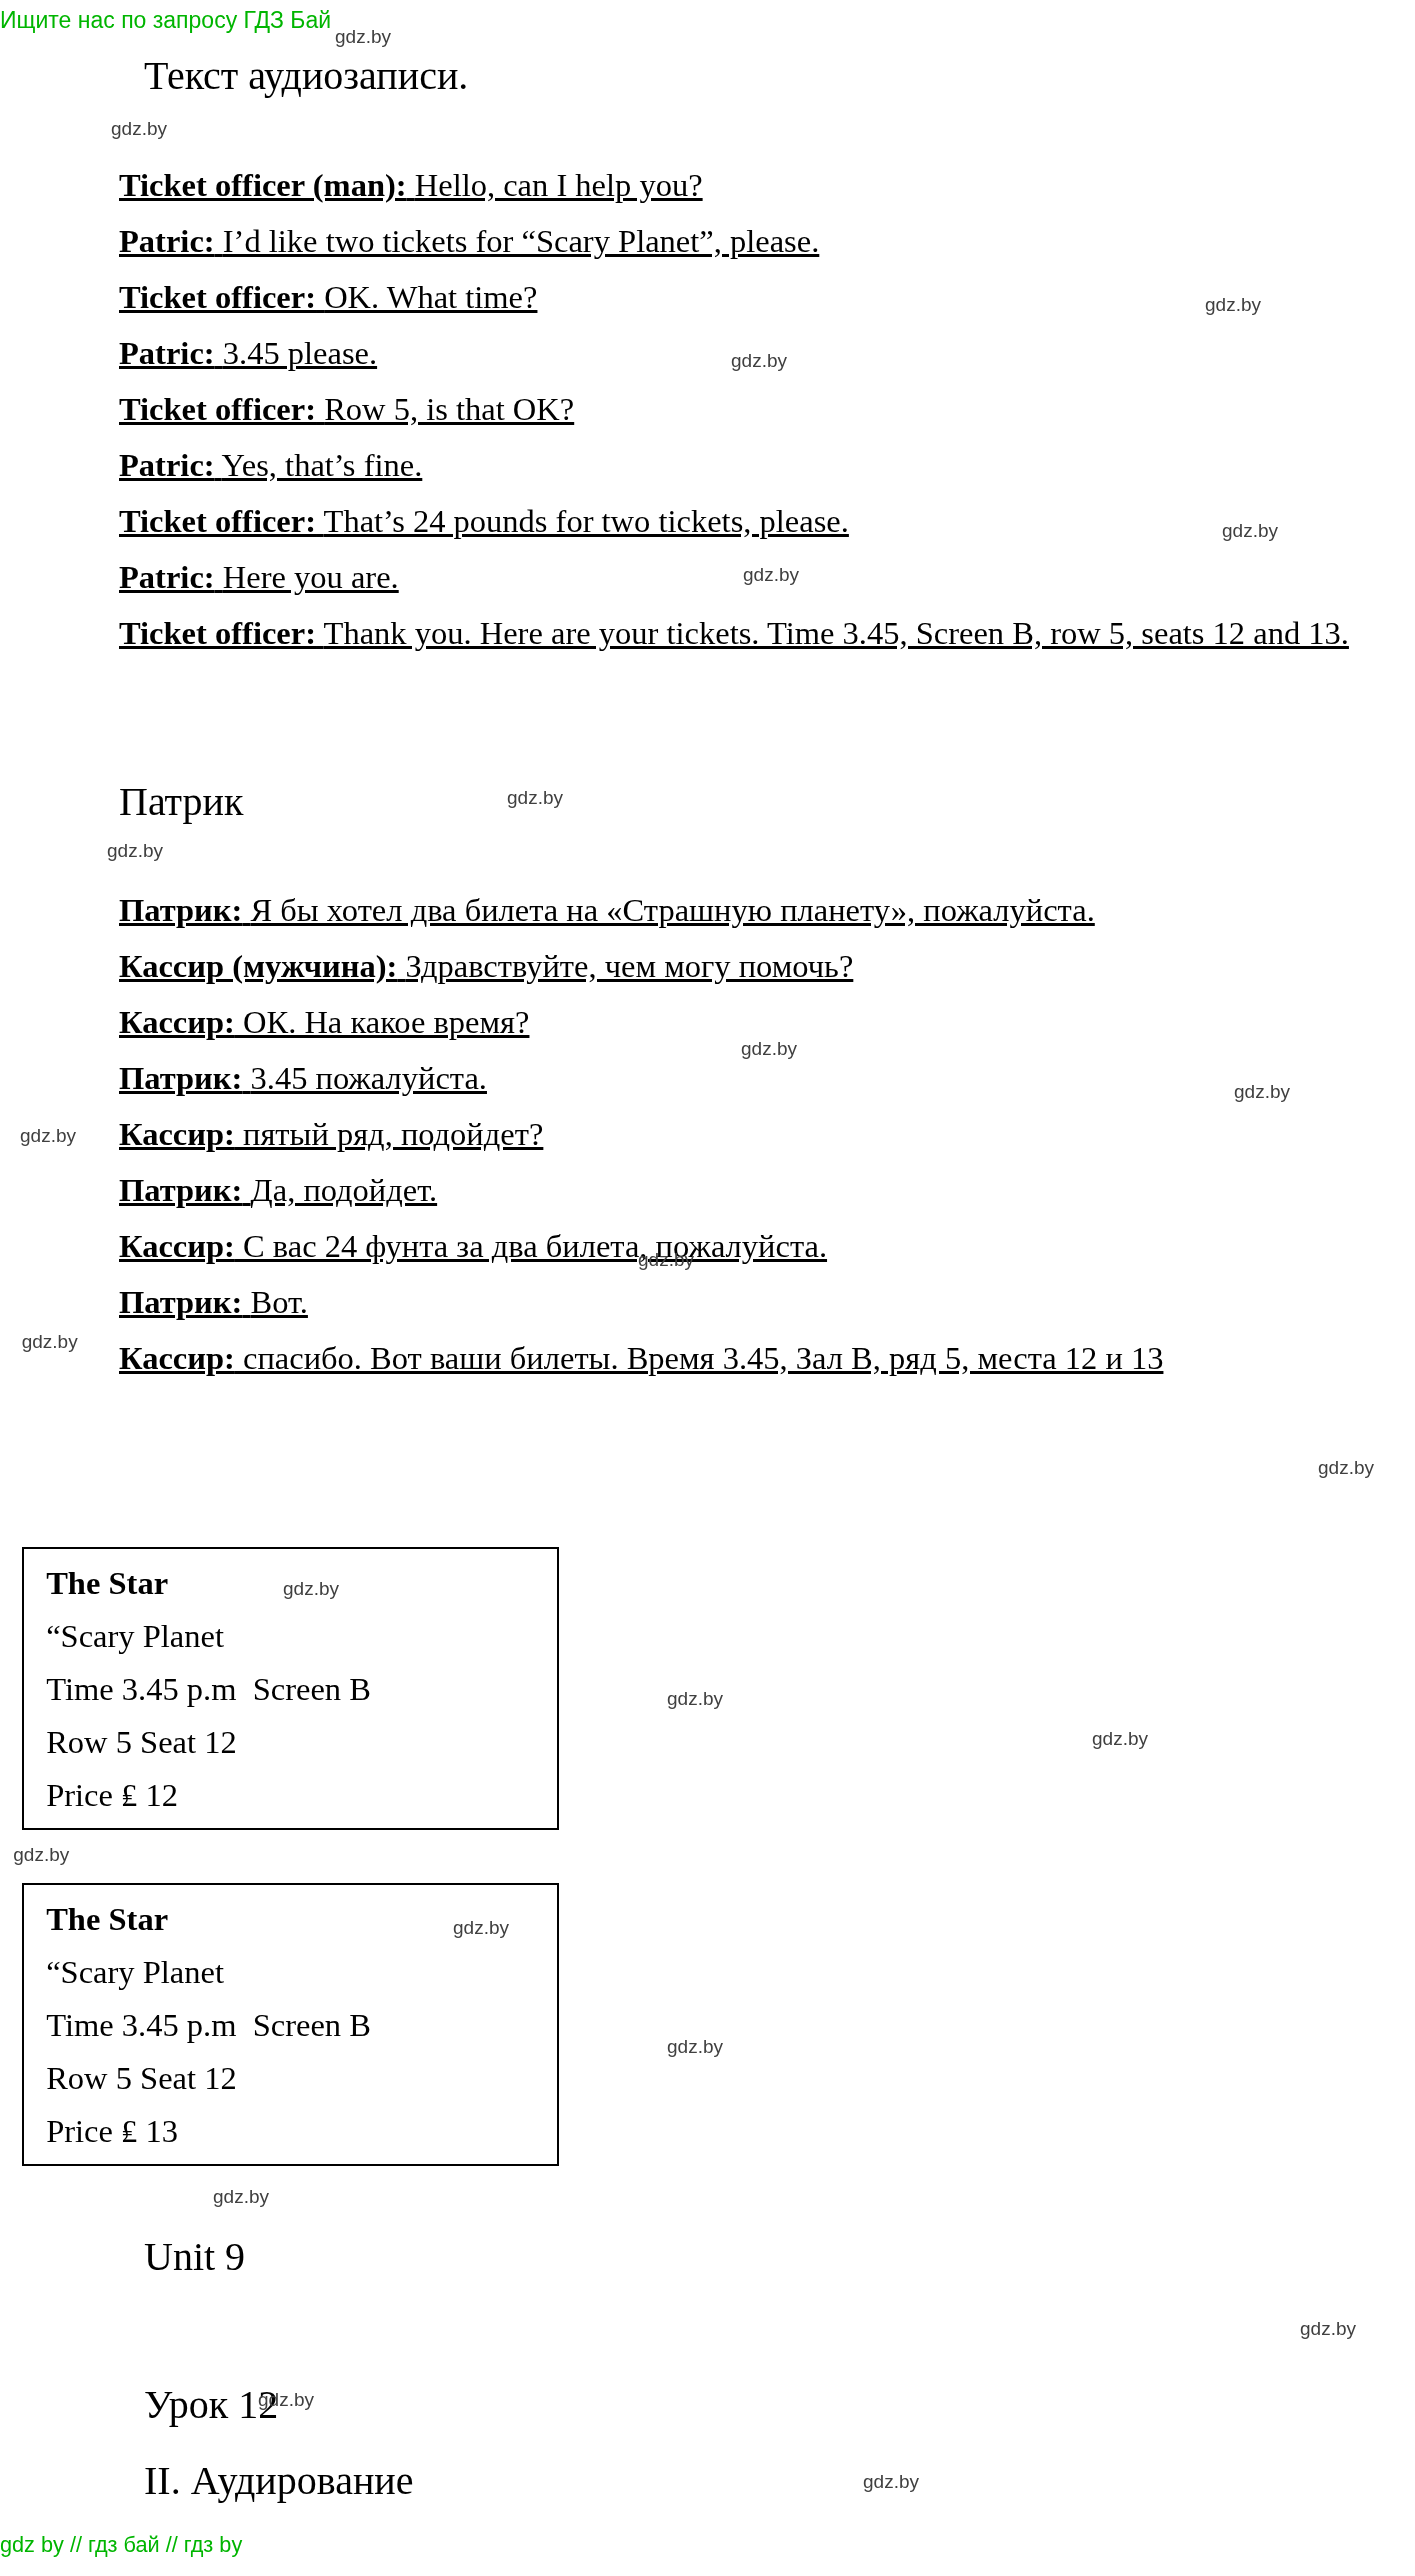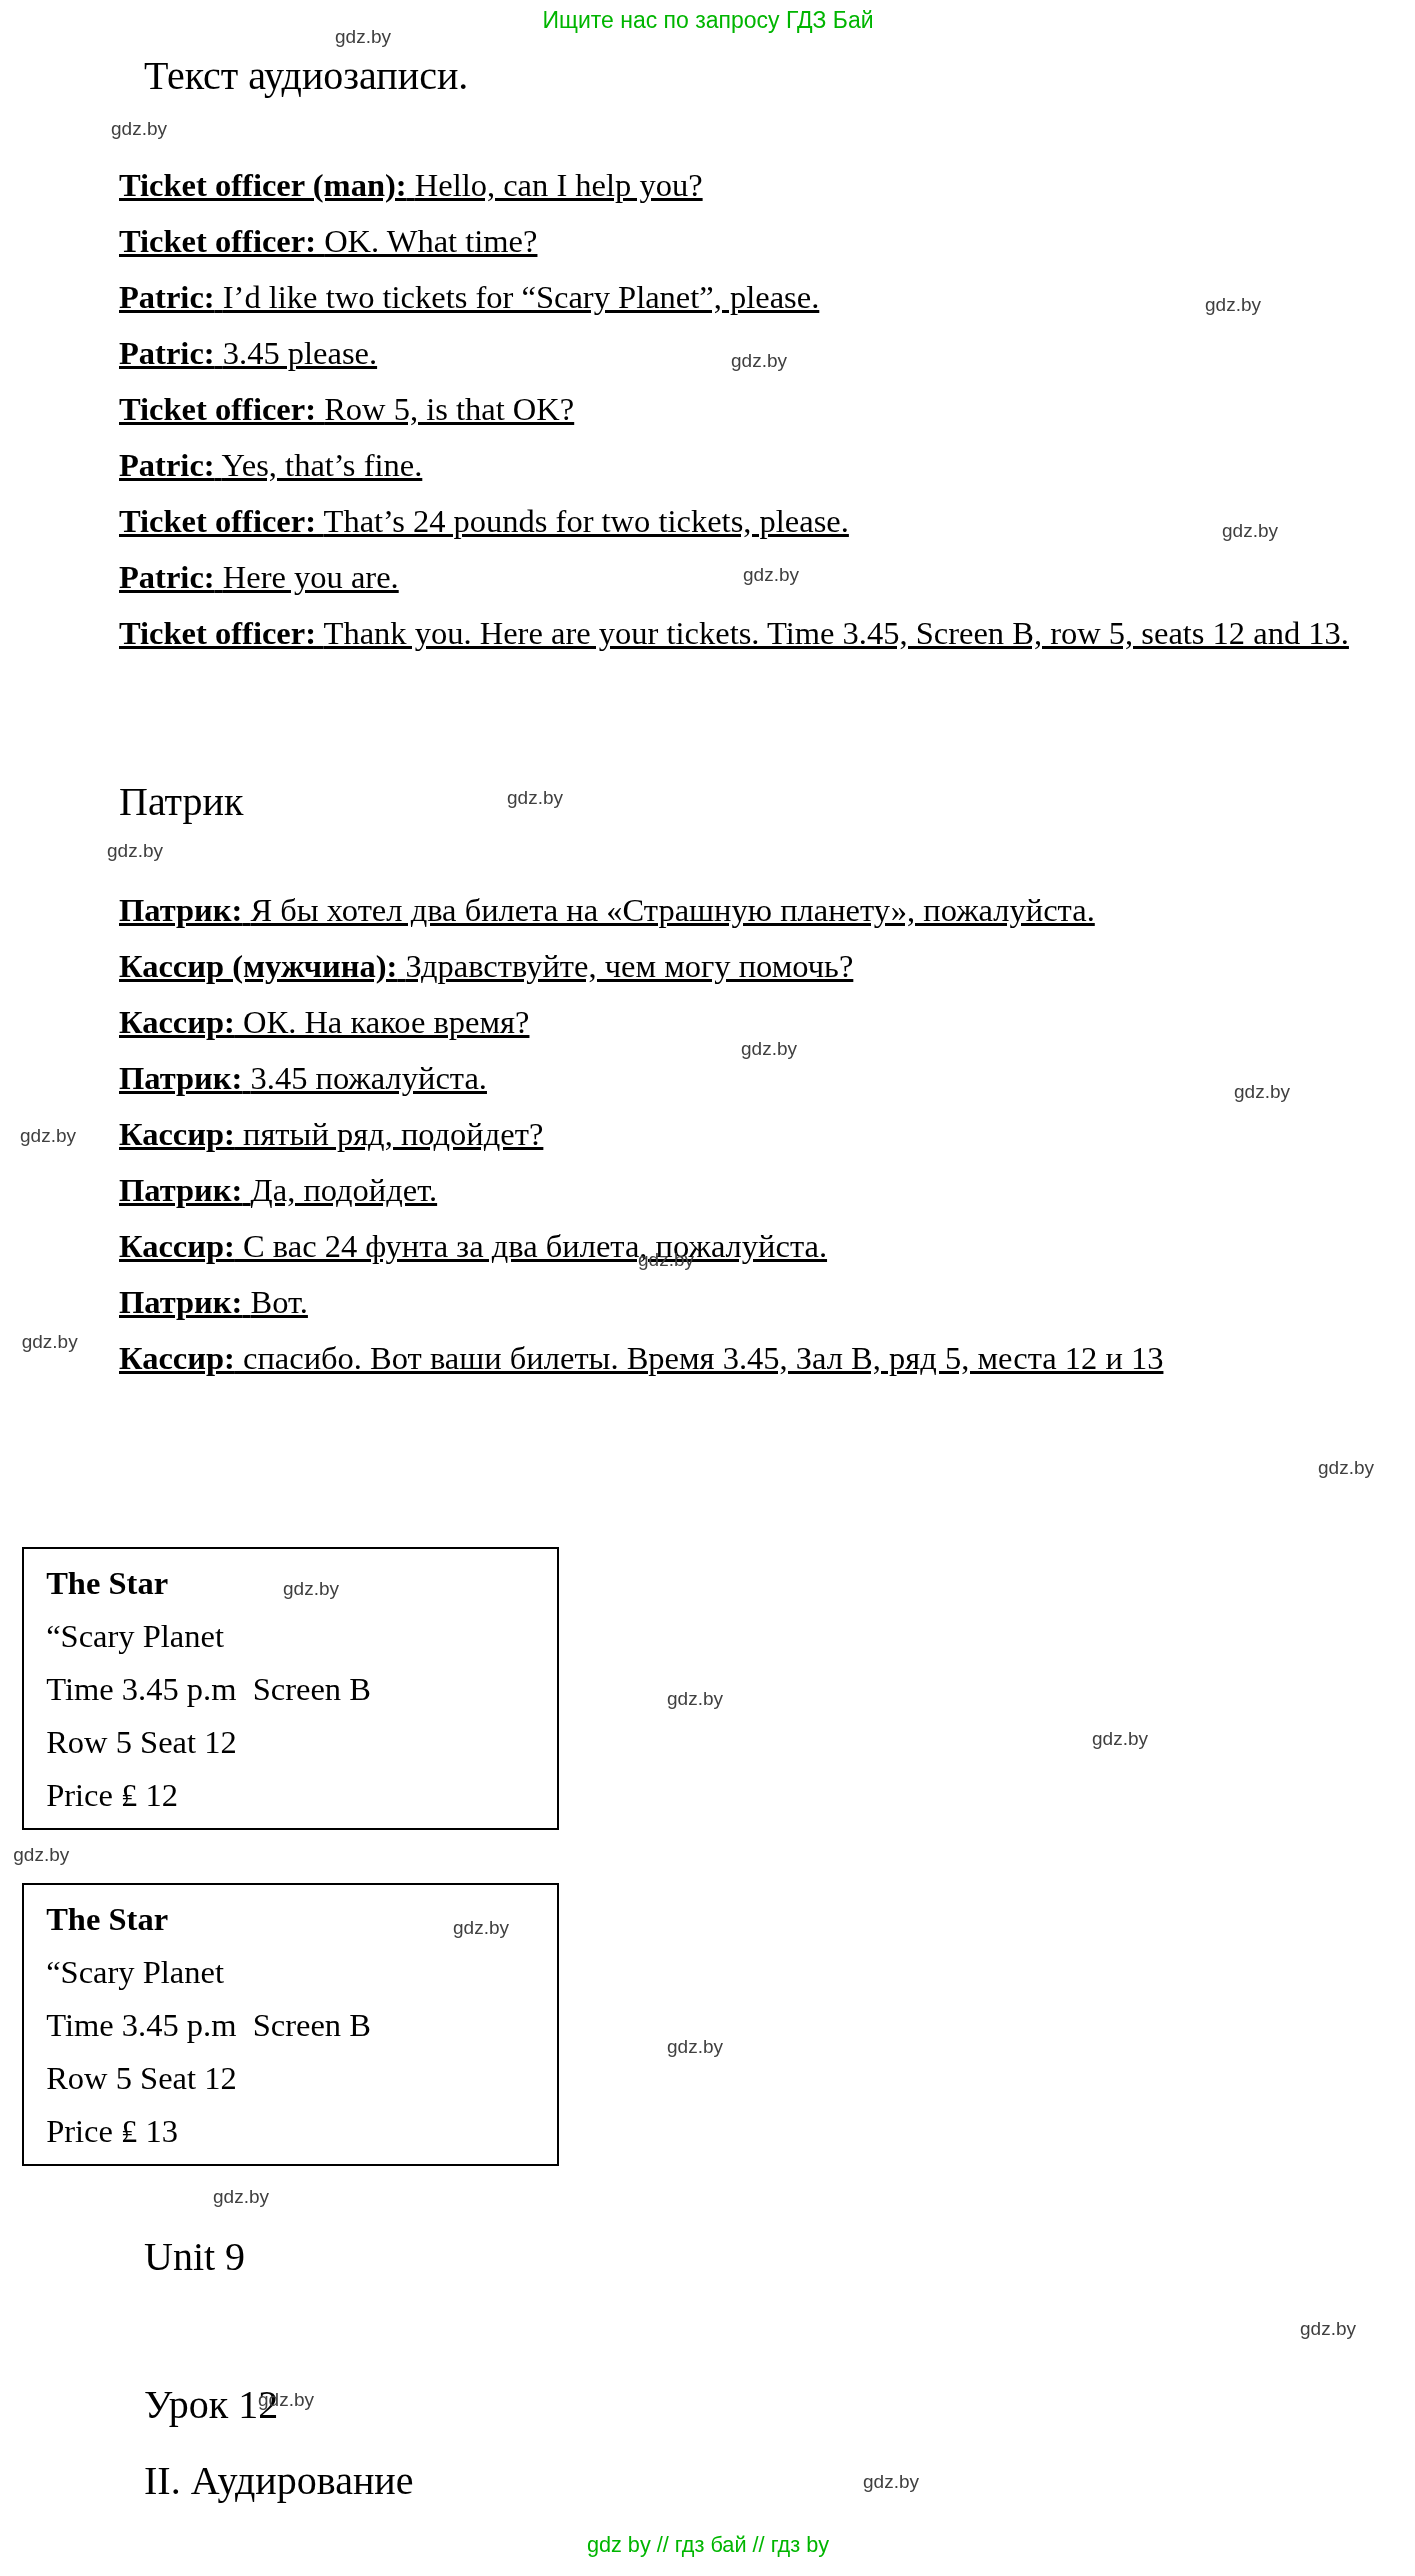--- a/index.html
+++ b/index.html
@@ -9,21 +9,21 @@
     height: 2576px;
     background: #ffffff;
     font-family: "Liberation Serif", serif;
     color: #000000;
     overflow: hidden;
   }
   .banner {
     position: absolute;
     left: 0;
     width: 100%;
-    text-align: center;
+    text-align: left;
     color: #00b500;
     font-family: "Liberation Sans", sans-serif;
   }
   .banner-top { top: 6.7px; font-size: 23px; }
   .banner-bottom { top: 2532px; font-size: 21.7px; }
   .wm {
     position: absolute;
     font-family: "Liberation Sans", sans-serif;
     font-size: 19px;
     color: #404040;
@@ -72,22 +72,22 @@
 <body>
 
 <div class="page">
 
   <div class="banner banner-top">Ищите нас по запросу ГДЗ Бай</div>
 
   <div class="heading" id="title-transcript">Текст аудиозаписи.</div>
 
   <div class="dialogue" id="dialogue-en">
     <p><span class="speaker">Ticket officer (man):</span> <span>Hello, can I help you?</span></p>
+    <p><span class="speaker">Patric:</span> <span>I’d like two tickets for “Scary Planet”, please.</span></p>
     <p><span class="speaker">Ticket officer:</span> <span>OK. What time?</span></p>
-    <p><span class="speaker">Patric:</span> <span>I’d like two tickets for “Scary Planet”, please.</span></p>
     <p><span class="speaker">Patric:</span> <span>3.45 please.</span></p>
     <p><span class="speaker">Ticket officer:</span> <span>Row 5, is that OK?</span></p>
     <p><span class="speaker">Patric:</span> <span>Yes, that’s fine.</span></p>
     <p><span class="speaker">Ticket officer:</span> <span>That’s 24 pounds for two tickets, please.</span></p>
     <p><span class="speaker">Patric:</span> <span>Here you are.</span></p>
     <p><span class="speaker">Ticket officer:</span> <span>Thank you. Here are your tickets. Time 3.45, Screen B, row 5, seats 12 and 13.</span></p>
   </div>
 
   <div class="heading" id="title-translation">Патрик</div>
 

